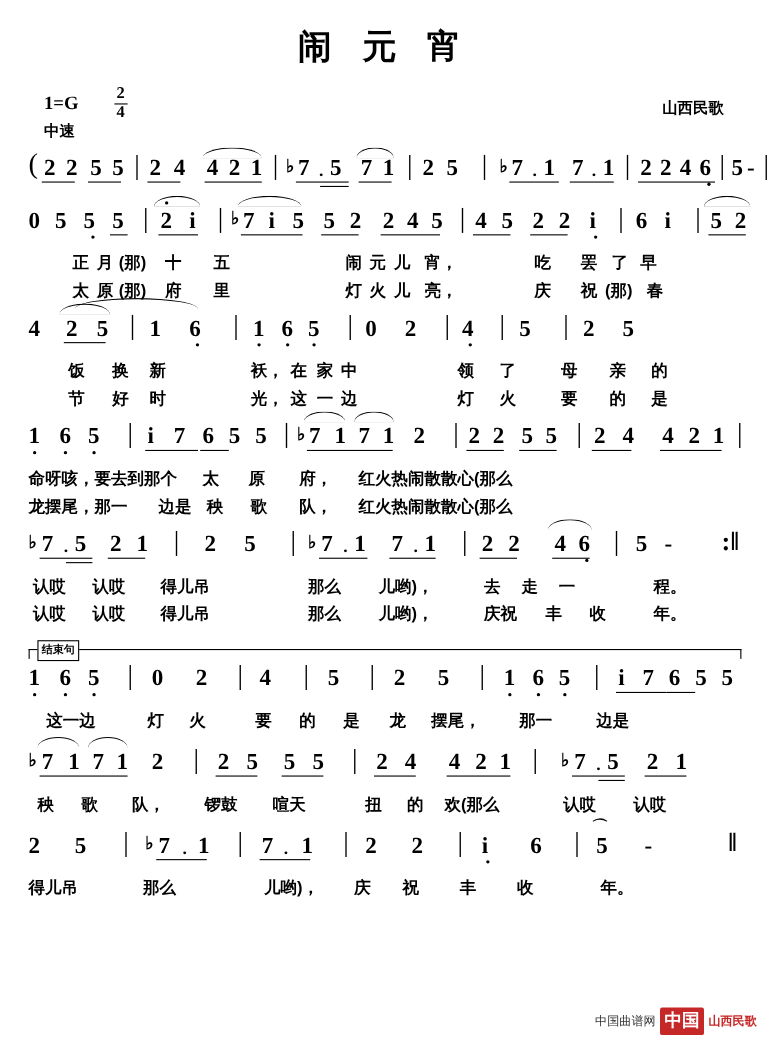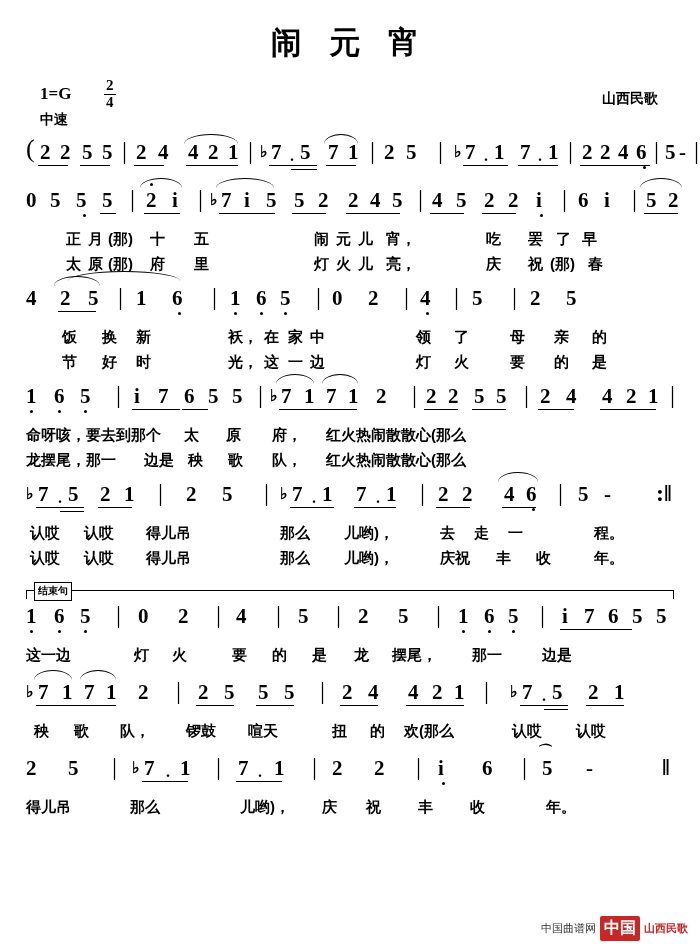--- a/index.html
+++ b/index.html
@@ -563,21 +563,21 @@
         <span class="bar" style="left:514px;">|</span>
         <span class="n" style="left:536px;">i</span>
         <span class="n" style="left:558px;">7</span>
         <span class="n" style="left:582px;">6</span>
         <span class="n" style="left:606px;">5</span>
         <span class="n" style="left:630px;">5</span>
         <div class="underline1" style="left:534px;top:29px;width:46px;"></div>
         <div class="underline1" style="left:580px;top:29px;width:26px;"></div>
       </div>
       <div class="lyric">
-        <span class="w" style="left:0px;">这一边</span>
+        <span class="w" style="left:16px;">这一边</span>
         <span class="w" style="left:108px;">灯</span>
           <span class="w" style="left:146px;">火</span>
         <span class="w" style="left:206px;">要</span>
           <span class="w" style="left:246px;">的</span>
           <span class="w" style="left:286px;">是</span>
         <span class="w" style="left:328px;">龙</span>
           <span class="w" style="left:366px;">摆尾，</span>
         <span class="w" style="left:446px;">那一</span>
         <span class="w" style="left:516px;">边是</span>
       </div>

